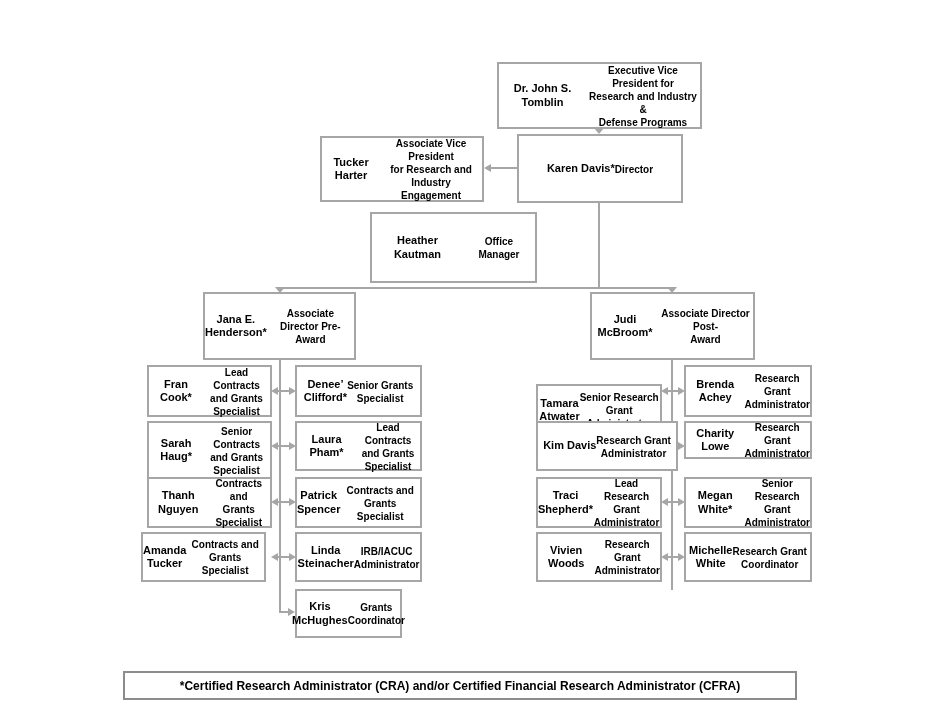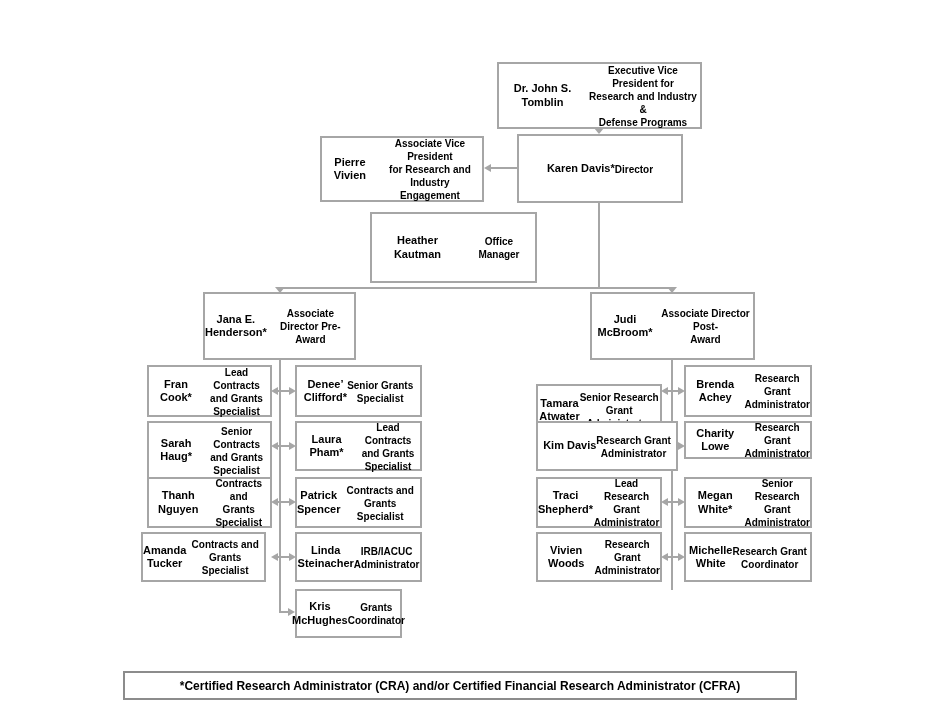--- a/index.html
+++ b/index.html
@@ -62,21 +62,21 @@
 
 
   <div class="node" style="left:497px;top:62px;width:205px;height:67px">
     <div class="nm">Dr. John S. Tomblin</div>
     <div class="role">Executive Vice President for
 Research and Industry &amp;
 Defense Programs</div>
   </div>
 
   <div class="node" style="left:320px;top:136px;width:164px;height:66px">
-    <div class="nm">Pierre Vivien</div>
+    <div class="nm">Tucker Harter</div>
     <div class="role">Associate Vice President
 for Research and Industry
 Engagement</div>
   </div>
 
   <div class="node" style="left:517px;top:134px;width:166px;height:69px">
     <div class="nm">Karen Davis*</div>
     <div class="role">Director</div>
   </div>
 

